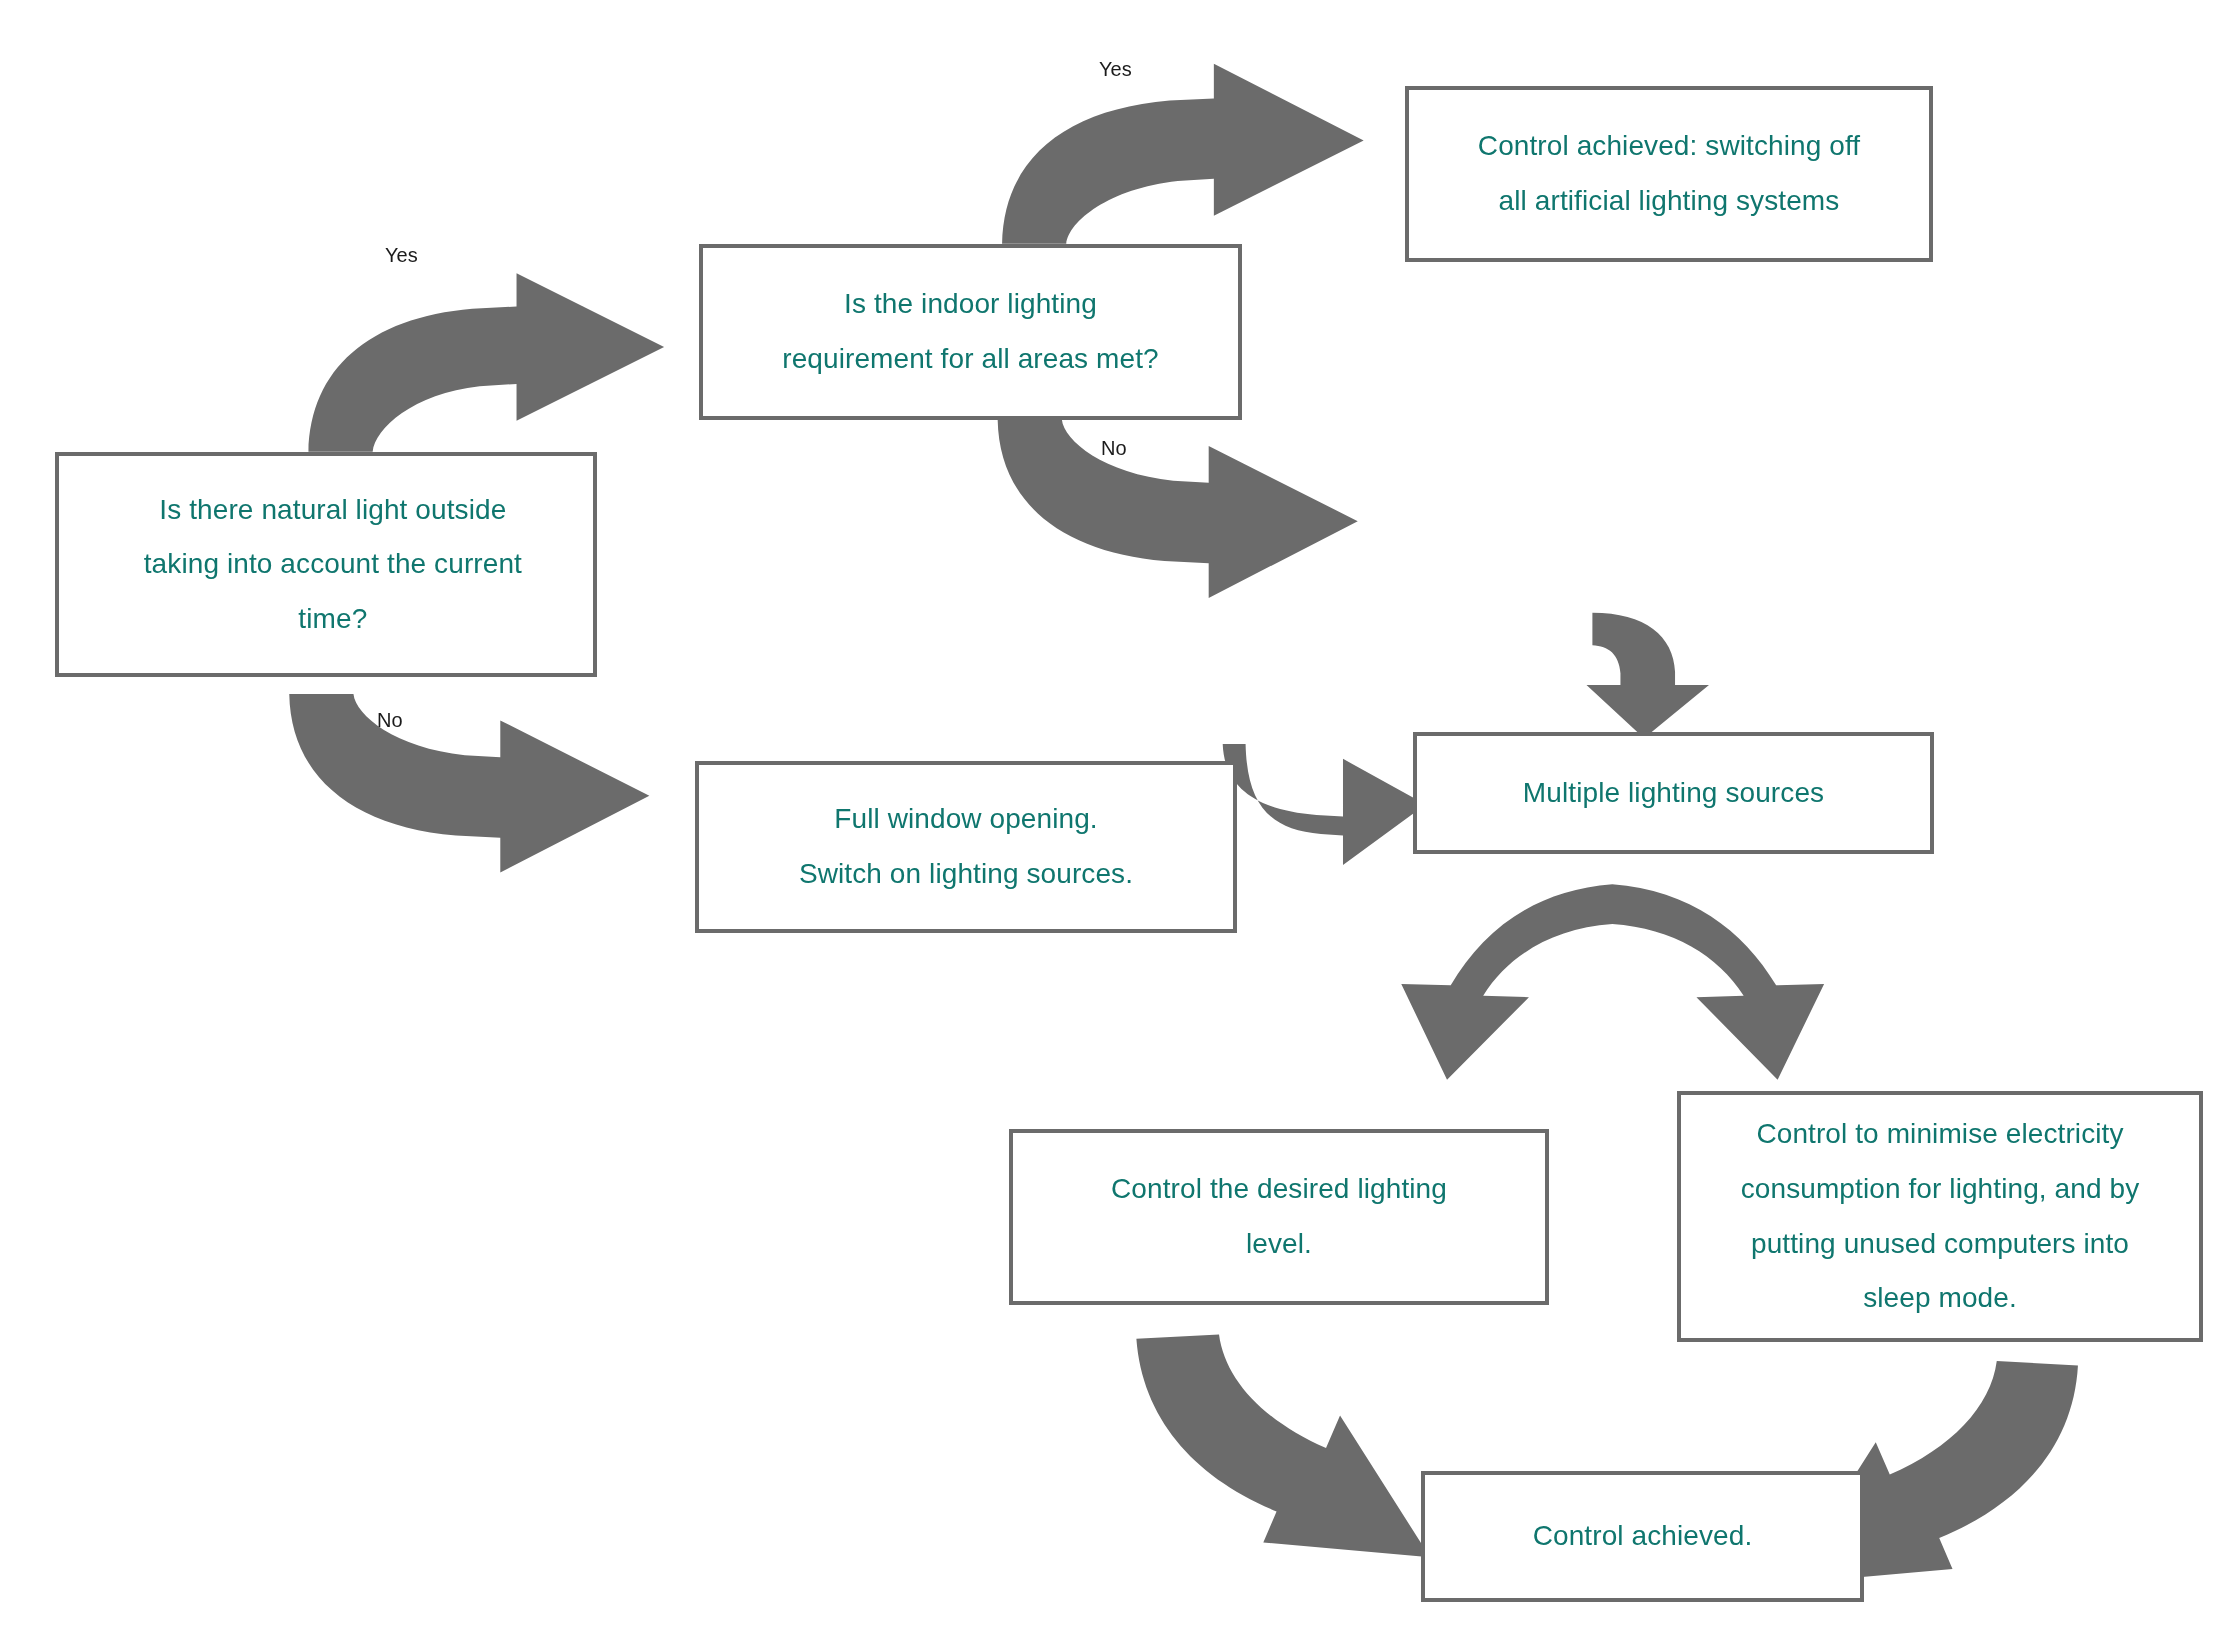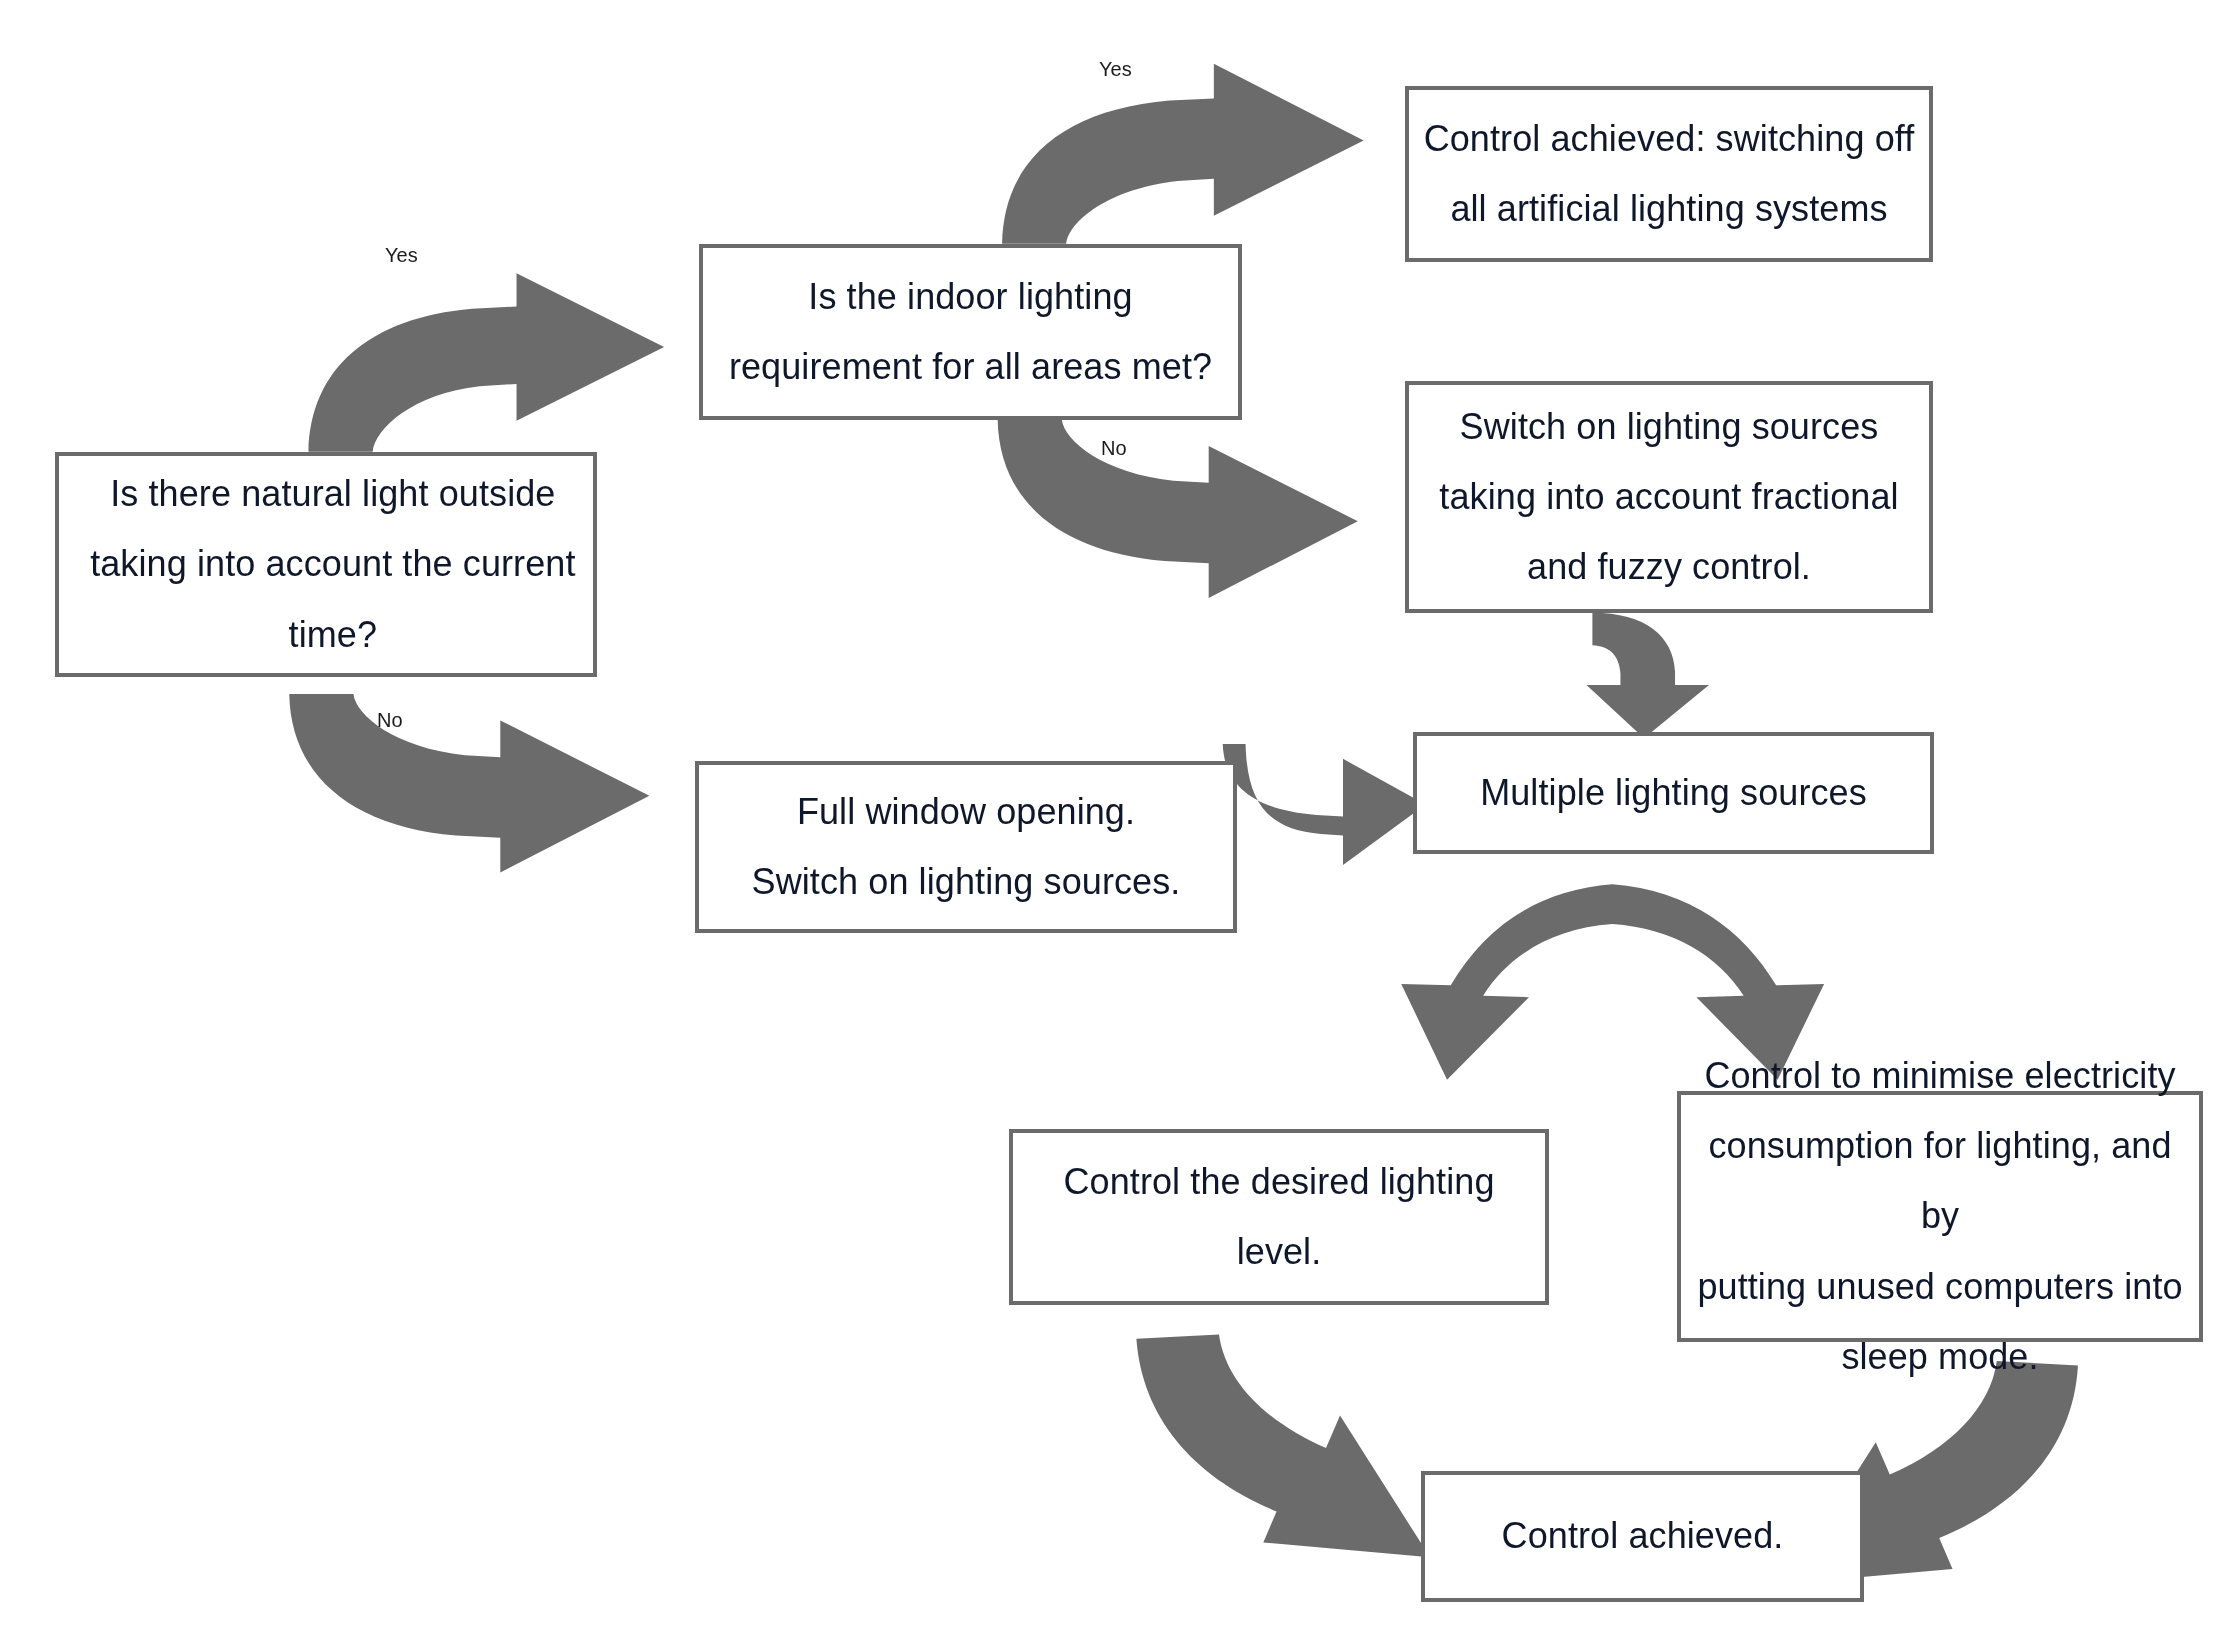--- a/index.html
+++ b/index.html
@@ -17,22 +17,22 @@
   }
   .node {
     position: absolute;
     box-sizing: border-box;
     background: #ffffff;
     border: 4.4px solid #6b6b6b;
     display: flex;
     align-items: center;
     justify-content: center;
     text-align: center;
-    color: #0f172a;
-    font-size: 36px;
+    color: #0f766e;
+    font-size: 28px;
     line-height: 1.95;
     letter-spacing: 0.1px;
     padding: 3px 13.3px;
     z-index: 3;
   }
   .node .txt {
     width: 100%;
     white-space: pre-line;
   }
   .edge-label {
@@ -169,25 +169,20 @@
   <div class="node" style="left:699px; top:244px; width:543px; height:176px;justify-content:flex-end;">
     <span class="txt">Is the indoor lighting
 requirement for all areas met?</span>
   </div>
 
   <div class="node" style="left:1405px; top:86px; width:528px; height:176px;">
     <span class="txt">Control achieved: switching off
 all artificial lighting systems</span>
   </div>
 
-  <div class="node" style="left:1405px; top:381px; width:528px; height:232px;">
-    <span class="txt">Switch on lighting sources
-taking into account fractional
-and fuzzy control.</span>
-  </div>
 
   <div class="node" style="left:695px; top:722px; width:542px; height:172px;margin-top:39px;">
     <span class="txt">Full window opening.
 Switch on lighting sources.</span>
   </div>
 
   <div class="node" style="left:1413px; top:732px; width:521px; height:122px;">
     <span class="txt">Multiple lighting sources</span>
   </div>
 

